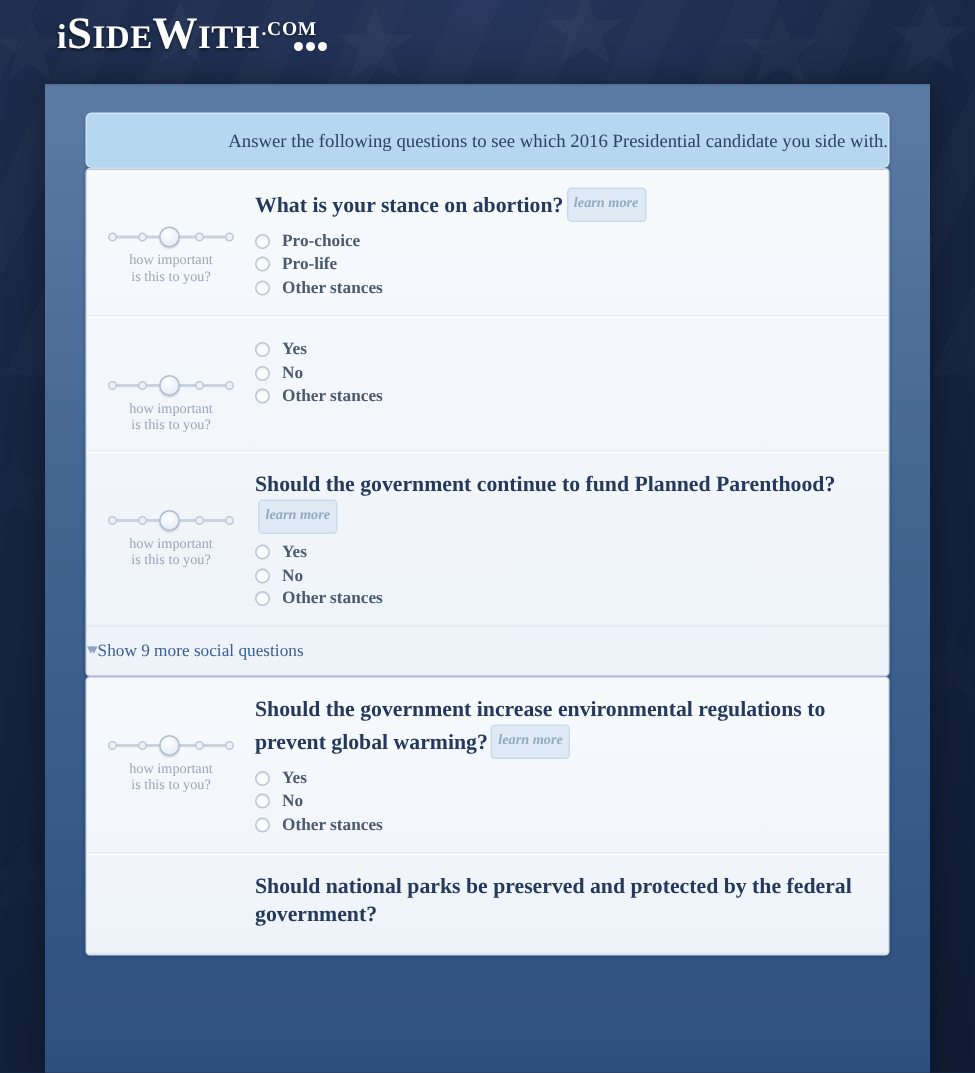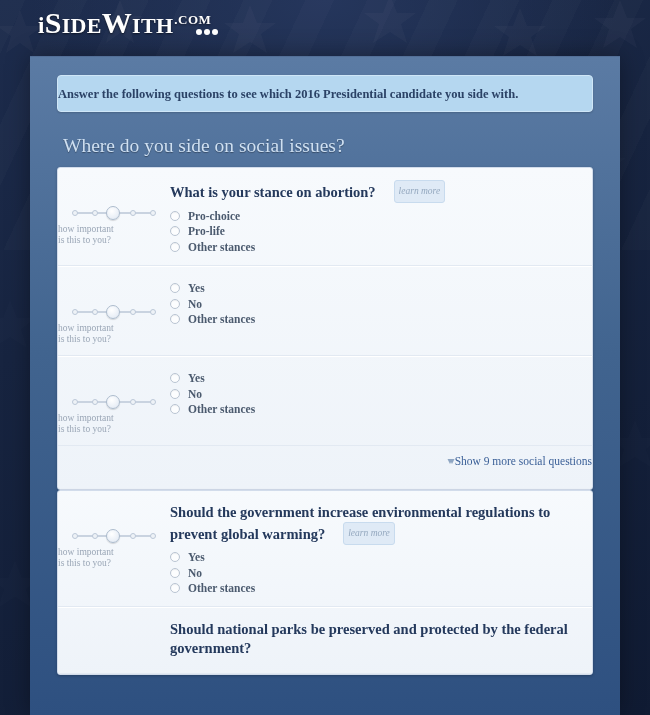--- a/index.html
+++ b/index.html
@@ -93,25 +93,24 @@
   }
 
   
   #intro {
     margin-top: 18px;
     background: #b5d7f0;
     border: 1px solid #cfe6f7;
     border-radius: 4px;
     height: 37px;
     line-height: 36px;
-    text-align: left;
+    text-align: right;
     color: #2b4266;
     font-size: 12.5px;
     box-shadow: 0 1px 2px rgba(0,0,0,.16);
-    font-weight: bold;
   }
 
   
   .section-heading {
     color: #cfe0f2;
     font-size: 19.5px;
     font-weight: 400;
     margin: 23px 0 10px 6px;
     text-shadow: 0 1px 1px rgba(0,0,0,.35);
   }
@@ -132,20 +131,21 @@
     border-bottom: 1px solid #e2e9f2;
     border-top: 1px solid #ffffff;
   }
   .question:first-child { border-top: none; }
 
   
   .importance {
     width: 112px;
     flex: 0 0 112px;
     padding-top: 26px;
+    text-align: center;
     user-select: none;
   }
   .slider-wrap {
     position: relative;
     width: 84px;
     height: 14px;
     margin: 0 auto 4px auto;
   }
   .slider-track {
     position: absolute;
@@ -195,24 +195,24 @@
     margin-bottom: 5px;
   }
   .learn-more {
     display: inline-block;
     background: #dfeaf6;
     border: 1px solid #c8dbee;
     border-radius: 3px;
     color: #94a8bf;
     font-size: 9.5px;
     font-style: italic;
-    font-weight: 400;
+    font-weight: 700;
     padding: 1px 4px 1px 4px;
     vertical-align: 3px;
-    margin-left: 18px;
+    margin-left: 2px;
     white-space: nowrap;
   }
 
   .answers { margin-top: 2px; }
   .answer {
     display: flex;
     align-items: center;
     height: 15.5px;
     margin-bottom: 0px;
     font-weight: bold;
@@ -226,22 +226,22 @@
     flex: 0 0 10px;
     margin-right: 8px;
   }
   .answer-label {
     color: #4b5a6e;
     font-size: 11.5px;
   }
 
   
   .show-more {
-    text-align: right;
-    padding: 9px 0 22px 0;
+    text-align: left;
+    padding: 9px 0 10px 0;
     color: #3a5f97;
     font-size: 11.5px;
     cursor: pointer;
   }
   .chev {
     display: inline-block;
     color: #8fa6c3;
     font-size: 10px;
     margin-right: 3px;
     letter-spacing: -3px;
@@ -275,21 +275,20 @@
     <span class="lead">i</span><span class="cap">S</span><span class="sm">IDE</span><span class="cap">W</span><span class="sm">ITH</span><span class="dotcom">.COM</span><span class="dots"><i></i><i></i><i></i></span>
   </div>
 </div>
 
 <div id="container">
 
   <div id="intro">Answer the following questions to see which 2016 Presidential candidate you side with.</div>
 
   <div id="sections-root">
   <div class="section">
-    <h2 class="section-heading">Where do you side on social issues?</h2>
     <div class="card">
       <div class="questions">
   <div class="question">
     <div class="importance">
       <div class="slider-wrap">
         <div class="slider-track"></div>
         <div class="notch n0"></div>
         <div class="notch n1"></div>
         <div class="knob"></div>
         <div class="notch n3"></div>
@@ -367,20 +366,23 @@
         <div class="knob"></div>
         <div class="notch n3"></div>
         <div class="notch n4"></div>
       </div>
       <div class="importance-label">
         <span class="imp-l1">how important</span><br>
         <span class="imp-l2">is this to you?</span>
       </div>
     </div>
     <div class="qbody">
+      <div class="qtitle">
+        <span class="qtitle-text">Should the government continue to fund Planned Parenthood?</span><span class="learn-more">learn more</span>
+      </div>
       <div class="answers">
   <label class="answer">
     <span class="radio"></span>
     <span class="answer-label">Yes</span>
   </label>
 
   <label class="answer">
     <span class="radio"></span>
     <span class="answer-label">No</span>
   </label>

